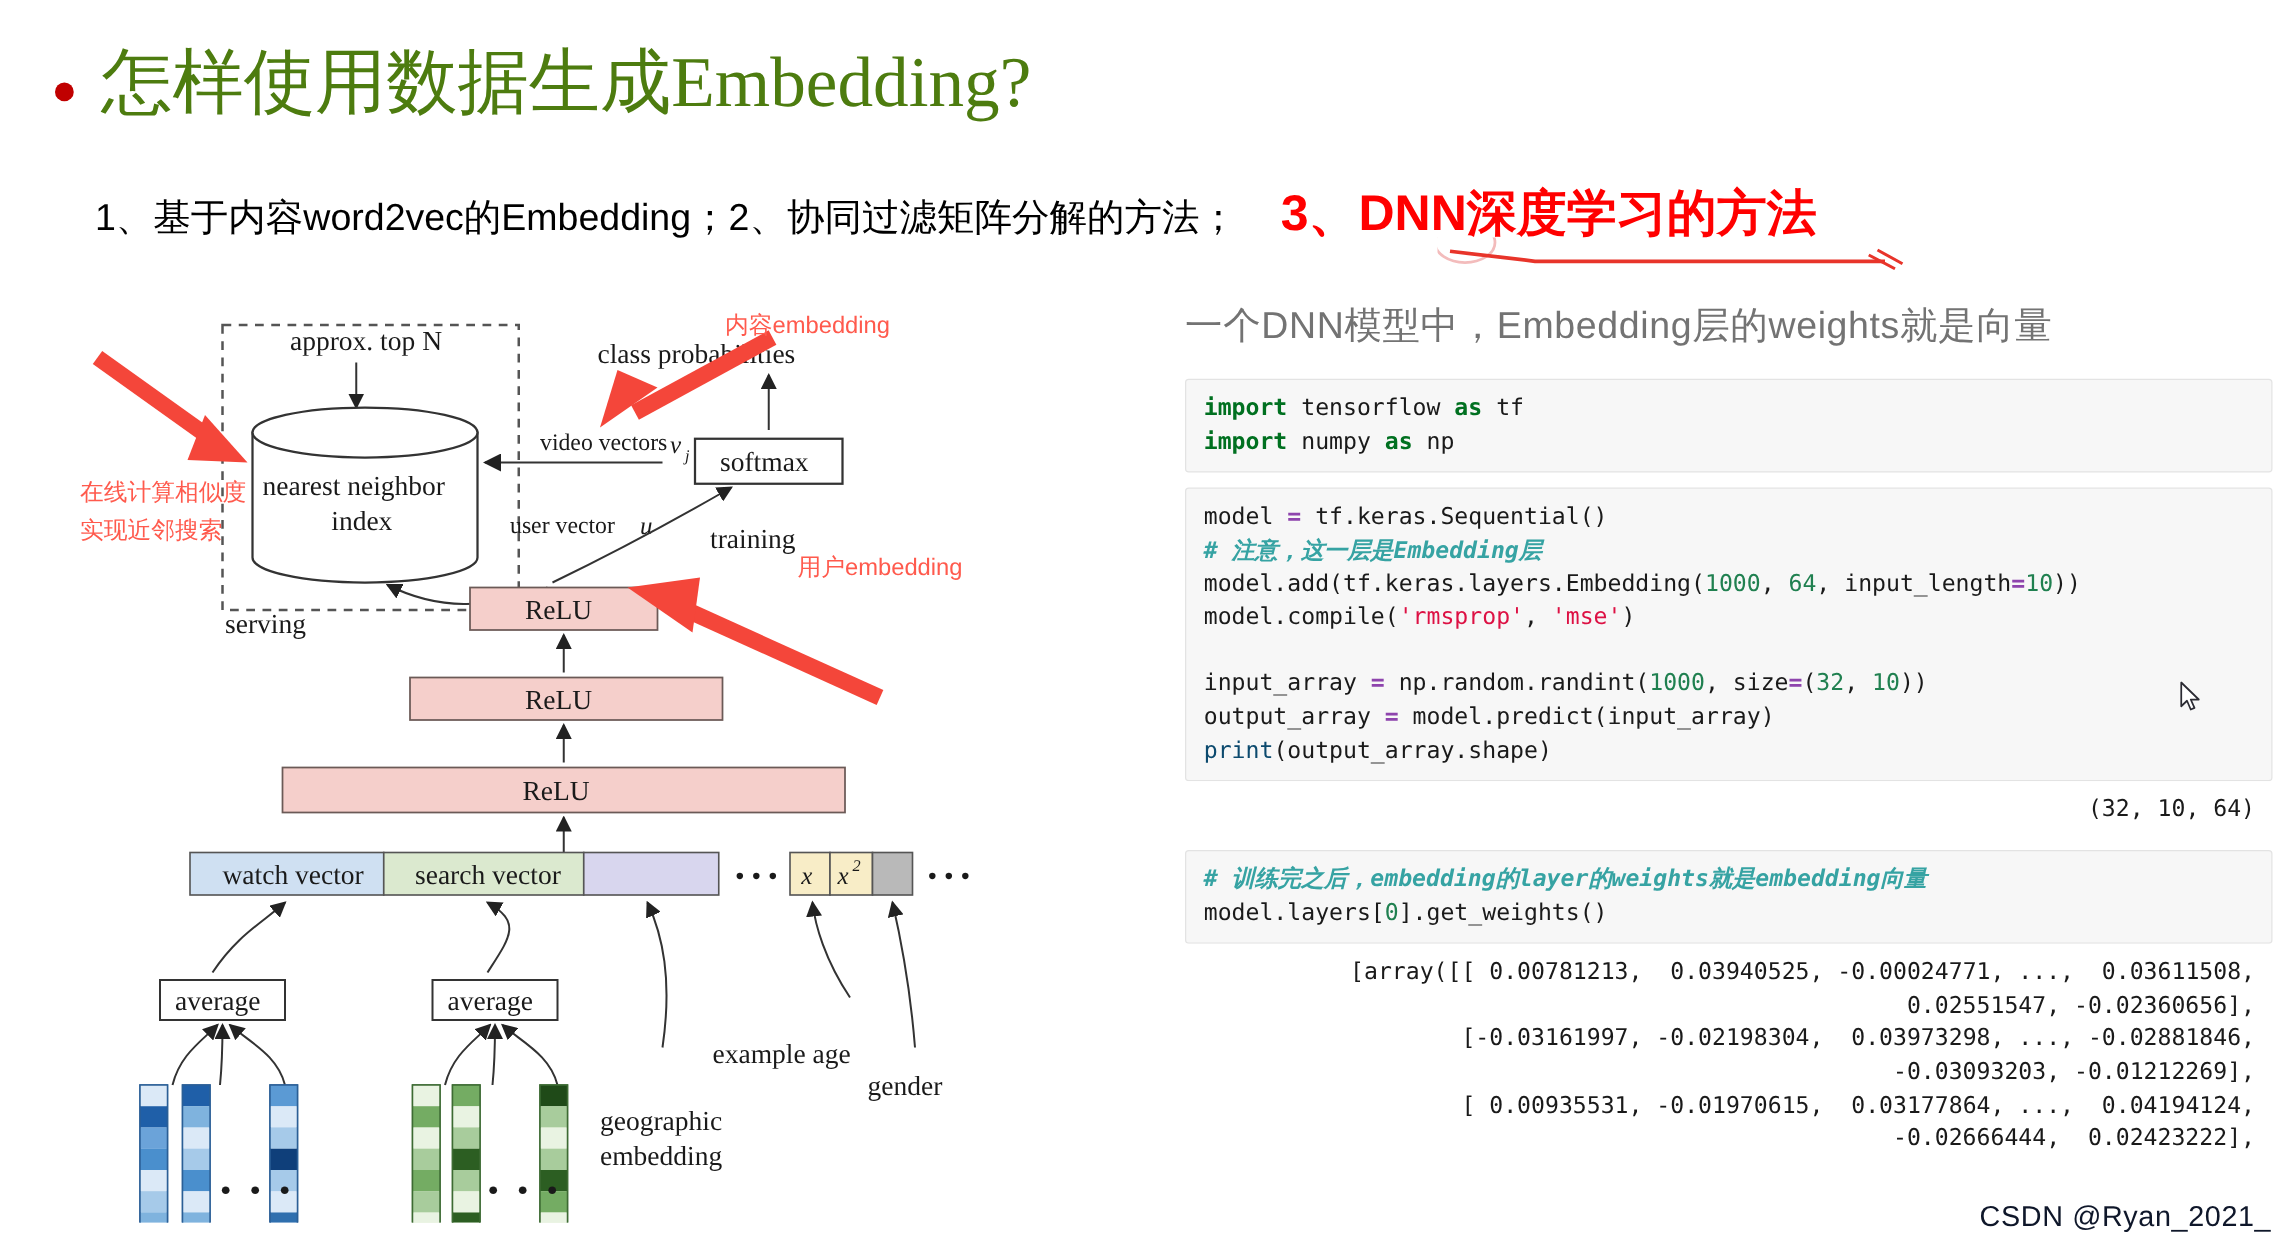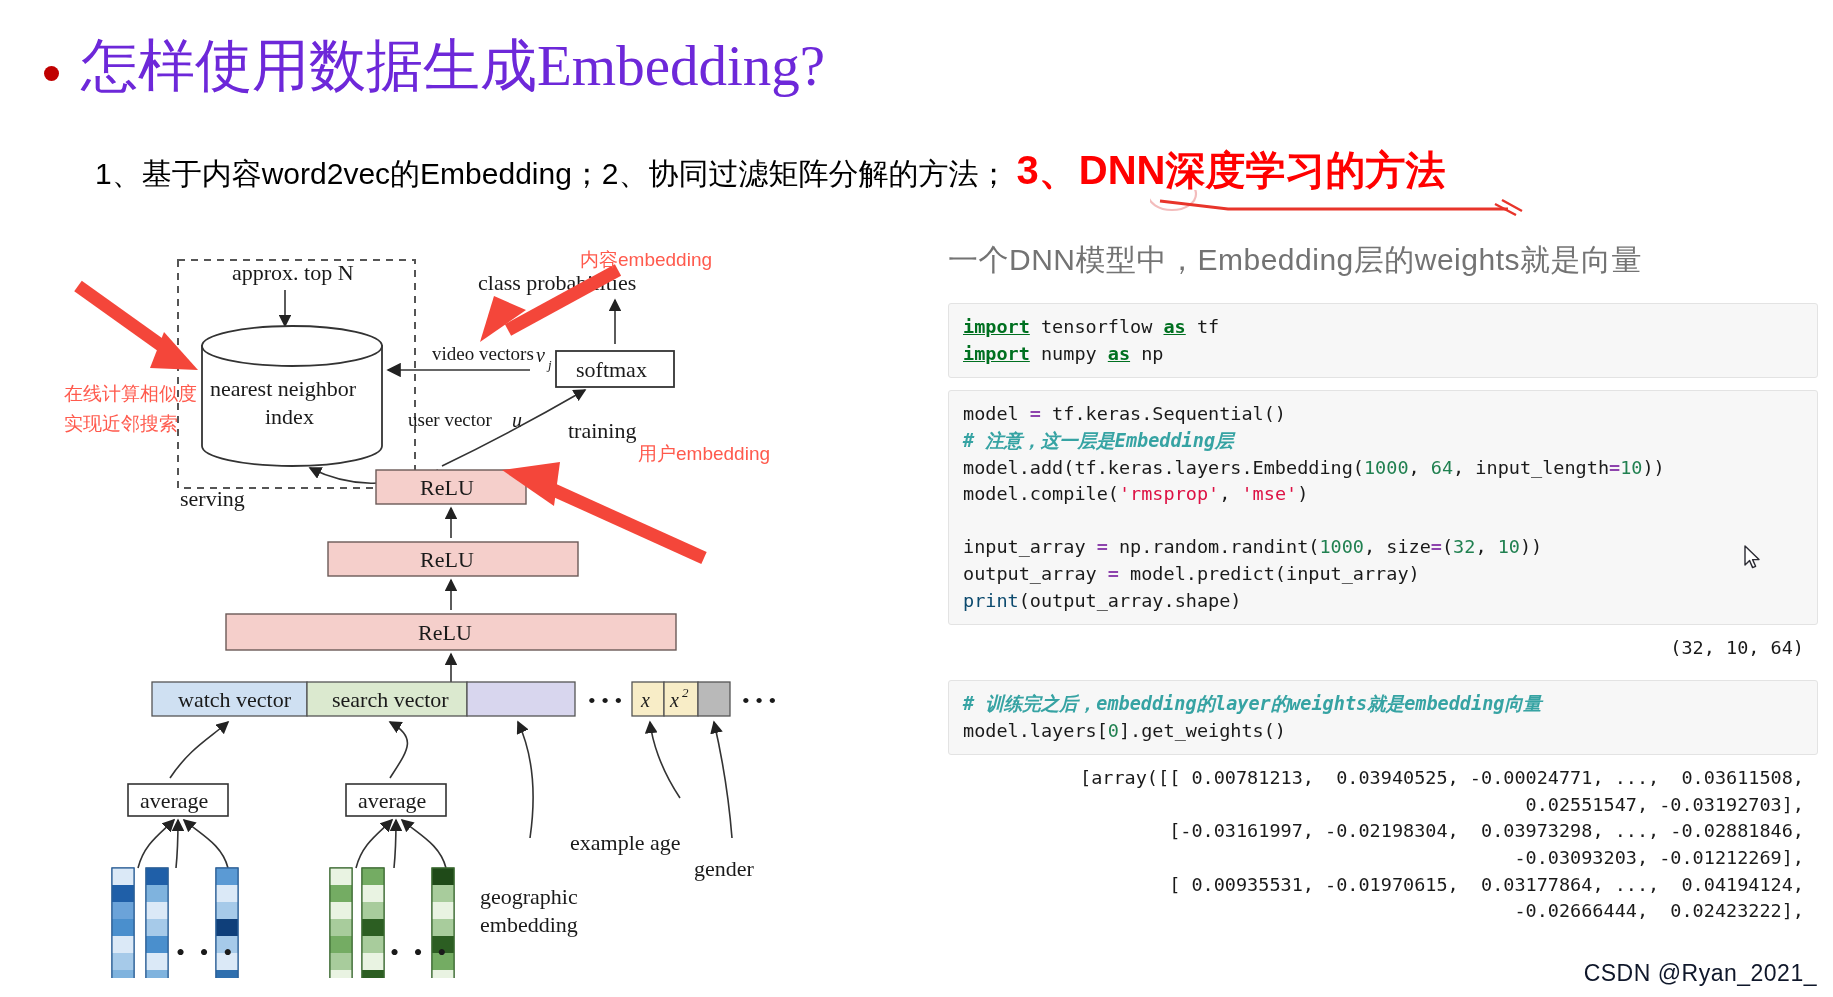--- a/index.html
+++ b/index.html
@@ -15,33 +15,34 @@
   
   #slide-title-row {
     position: absolute; left: 44px; top: 28px;
     display: flex; align-items: center; gap: 22px;
   }
   #title-bullet {
     width: 15px; height: 15px; border-radius: 50%;
     background: #c00000; flex: 0 0 auto; margin-top: 14px;
   }
   #slide-title {
-    color: #6d28d9;
+    color: #4d7c0f;
     font-size: 57px;
     font-weight: 400;
     letter-spacing: 0px;
     font-family: "Liberation Serif", "DejaVu Serif", serif;
     white-space: nowrap;
   }
 
   
   #subtitle-row {
-    position: absolute; left: 95px; top: 143px;
+    position: absolute; left: 76px; top: 143px;
     display: flex; align-items: baseline;
     white-space: nowrap;
+    gap: 27px;
   }
   #subtitle-black {
     font-size: 30px; color: #000;
     font-family: "Liberation Sans", sans-serif;
   }
   #subtitle-red {
     font-size: 40px; color: #ff0000; font-weight: bold;
     margin-left: 8px;
   }
   #subtitle-underline {
@@ -88,21 +89,21 @@
     background: #ffffff;
     padding: 10px 14px 6px 14px;
     font-family: "DejaVu Sans Mono", "Liberation Mono", monospace;
     font-size: 18.5px;
     line-height: 1.44;
     color: #1a1a1a;
     white-space: pre;
     text-align: right;
   }
   .gap { height: 12px; }
-  .kw  { color: #007020; font-weight: bold; text-decoration: underline; }
+  .kw  { color: #007020; font-weight: bold; }
   .bi  { color: #0c4a6e; }
   .num { color: #208050; }
   .str { color: #d14; text-align: right; }
   .op  { color: #8e44ad; font-weight: bold; }
   .cmt { color: #36a3a3; font-style: italic; font-weight: bold; }
 
   
   #mouse-cursor {
     position: absolute; left: 1743px; top: 545px;
     width: 20px; height: 26px; pointer-events: none;
@@ -381,21 +382,21 @@
 <span class="bi">print</span><span>(output_array.shape)</span></div>
 
   <div class="out-block">(32, 10, 64)</div>
 
   <div class="gap"></div>
 
   <div class="code-block"><span class="cmt"># 训练完之后，embedding的layer的weights就是embedding向量</span>
 <span>model.layers[</span><span class="num">0</span><span>].get_weights()</span></div>
 
   <div class="out-block">[array([[ 0.00781213,  0.03940525, -0.00024771, ...,  0.03611508,
-         0.02551547, -0.03192703],
+         0.02551547, -0.02360656],
        [-0.03161997, -0.02198304,  0.03973298, ..., -0.02881846,
         -0.03093203, -0.01212269],
        [ 0.00935531, -0.01970615,  0.03177864, ...,  0.04194124,
         -0.02666444,  0.02423222],</div>
 
 </div>
 
 <svg id="mouse-cursor" viewBox="0 0 20 26">
   <path d="M2,1 L2,20 L6.6,15.6 L9.6,22.6 L12.6,21.3 L9.6,14.6 L16,14.6 Z" fill="#ffffff" stroke="#2b2b33" stroke-width="1.4" stroke-linejoin="round"></path>
 </svg>

